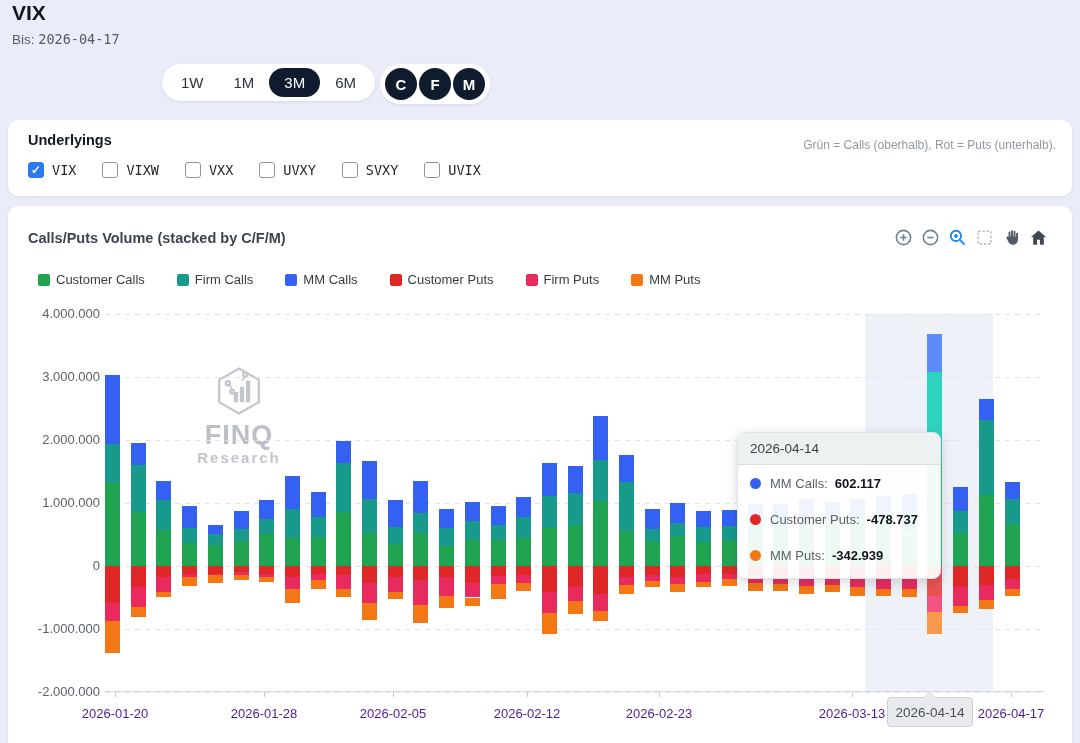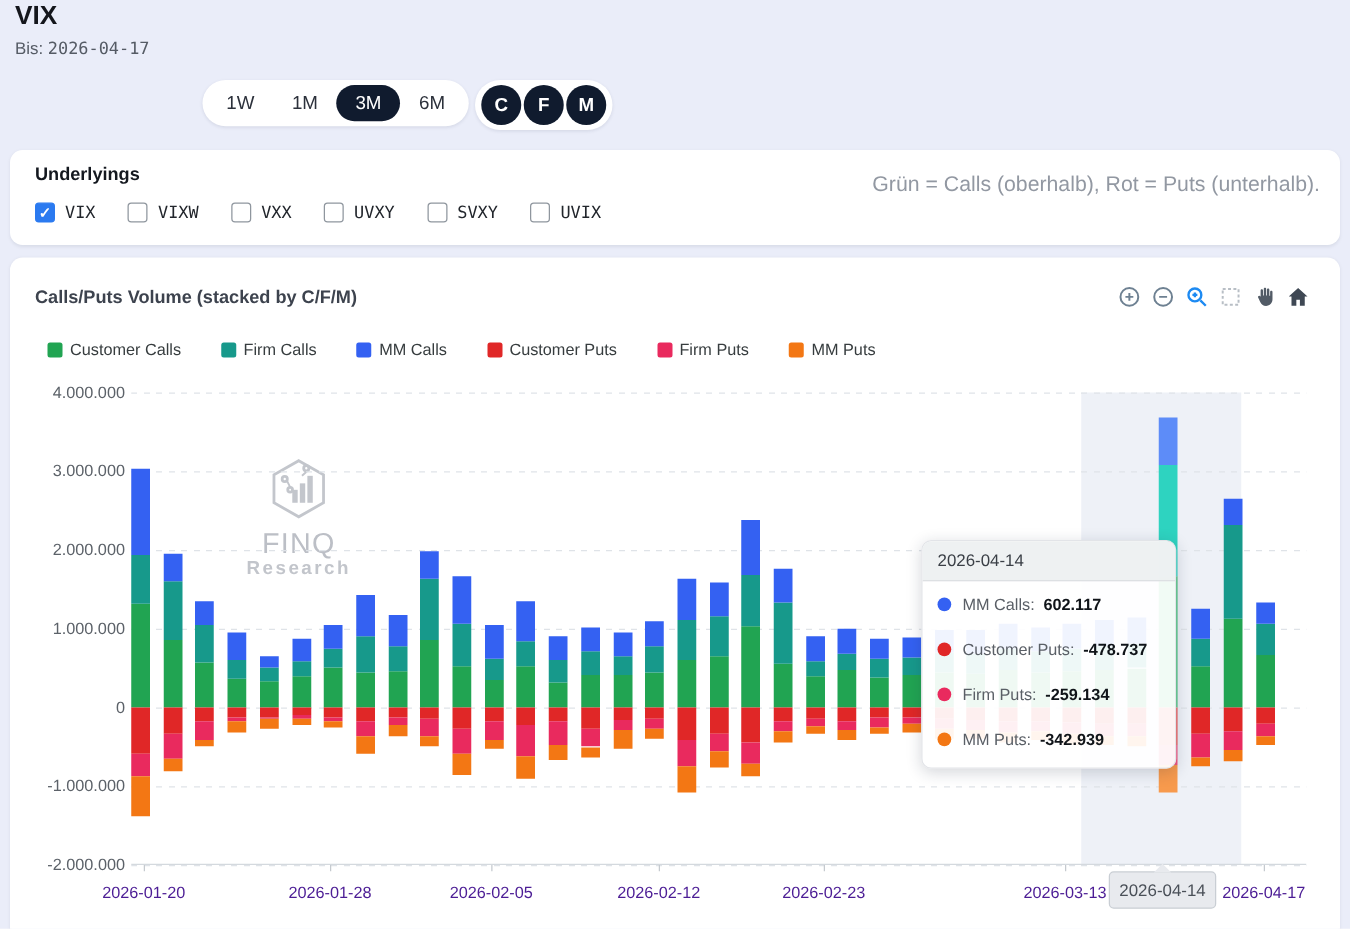--- a/index.html
+++ b/index.html
@@ -25,21 +25,21 @@
 
   
   .card { position:absolute; background:#fff; border-radius:10px; box-shadow:0 1px 3px rgba(16,24,40,.08); }
   .under-card { left:8px; top:120px; width:1064px; height:76px; }
   .under-title { position:absolute; left:20px; top:12px; font-size:14.5px; font-weight:700; color:#14181f; }
   .cb-row { position:absolute; left:20px; top:42px; display:flex; align-items:center; gap:26px; }
   .cb-item { display:flex; align-items:center; gap:8px; cursor:pointer; }
   .cb { width:16px; height:16px; border-radius:3px; background:#fff; border:1.5px solid #8f969e; display:flex; align-items:center; justify-content:center; }
   .cb.checked { background:#2b7af0; border-color:#2b7af0; color:#fff; font-size:12px; font-weight:700; line-height:1; }
   .cb-label { font-family:"DejaVu Sans Mono", monospace; font-size:13.5px; color:#22262c; }
-  .hint { position:absolute; right:16px; top:18px; font-size:17px; color:#9298a2; }
+  .hint { position:absolute; right:16px; top:18px; font-size:12px; color:#9298a2; }
 
   .chart-card { left:8px; top:206px; width:1064px; height:560px; }
   .chart-title { position:absolute; left:20px; top:24px; font-size:14.5px; font-weight:600; color:#3d434e; }
   .toolbar { position:absolute; right:24px; top:22px; display:flex; align-items:center; gap:8px; }
   .tb-icon { width:19px; height:19px; cursor:pointer; display:flex; align-items:center; justify-content:center; }
 
   .legend { position:absolute; left:30px; top:66px; display:flex; align-items:center; gap:32px; }
   .legend-item { display:flex; align-items:center; gap:6px; cursor:pointer; }
   .legend-swatch { width:12px; height:12px; border-radius:2px; }
   .legend-label { font-size:13px; color:#373d3f; }
@@ -49,21 +49,21 @@
   .gridline { position:absolute; left:97px; width:940px; height:1px; background:repeating-linear-gradient(90deg,#dfe3e8 0 5px,transparent 5px 10px); }
   .axis-line { position:absolute; left:97px; width:940px; height:1px; background:#d4d9de; }
   .y-label { position:absolute; width:82px; text-align:right; font-size:13px; color:#5c6269; }
   .x-label { position:absolute; transform:translateX(-50%); font-size:13px; color:#4c1d95; white-space:nowrap; }
   .x-tick { position:absolute; width:1px; height:5px; background:#c5cacf; }
   .bar-seg { position:absolute; width:15px; }
   .band { position:absolute; left:857px; top:108px; width:128px; height:378px; background:#eef1f7; }
 
   
   .watermark { position:absolute; left:176px; top:160px; width:110px; text-align:center; pointer-events:none; }
-  .wm-name { font-size:23px; font-weight:400; color:#bcbfc6; letter-spacing:1px; line-height:1; margin-top:2px; }
+  .wm-name { font-size:27px; font-weight:700; color:#bcbfc6; letter-spacing:1px; line-height:1; margin-top:2px; }
   .wm-sub { font-size:15px; font-weight:700; color:#c2c5cb; letter-spacing:2px; line-height:1.2; }
 
   
   .tooltip { position:absolute; left:729px; top:226px; width:204px; background:rgba(255,255,255,.93); border:1px solid #e2e4e8; border-radius:8px; box-shadow:0 3px 12px rgba(30,40,60,.18); z-index:6; overflow:hidden; }
   .tt-head { background:rgba(236,239,241,.9); border-bottom:1px solid #dde0e3; padding:8px 12px; font-size:13.5px; color:#3a3f46; }
   .tt-row { height:36px; display:flex; align-items:center; padding:0 12px; }
   .tt-dot { width:11px; height:11px; border-radius:50%; margin-right:9px; flex:0 0 auto; }
   .tt-label { font-size:13px; color:#5a5f66; margin-right:7px; }
   .tt-value { font-size:13px; font-weight:700; color:#101419; }
   .tooltip .pad-b { height:5px; }
@@ -465,25 +465,20 @@
           <div class="tt-dot" style="background: rgb(52, 97, 242);"></div>
           <div class="tt-label">MM Calls:</div>
           <div class="tt-value">602.117</div>
         </div>
         <div class="tt-row">
           <div class="tt-dot" style="background: rgb(224, 39, 39);"></div>
           <div class="tt-label">Customer Puts:</div>
           <div class="tt-value">-478.737</div>
         </div>
         <div class="tt-row">
-          <div class="tt-dot" style="background: rgb(233, 42, 94);"></div>
-          <div class="tt-label">Firm Puts:</div>
-          <div class="tt-value">-259.134</div>
-        </div>
-        <div class="tt-row">
           <div class="tt-dot" style="background: rgb(243, 119, 20);"></div>
           <div class="tt-label">MM Puts:</div>
           <div class="tt-value">-342.939</div>
         </div>
       </div>
     <div class="pad-b"></div>
   </div>
 
   <div class="xhair">
     <div class="xhair-arrow"></div>

